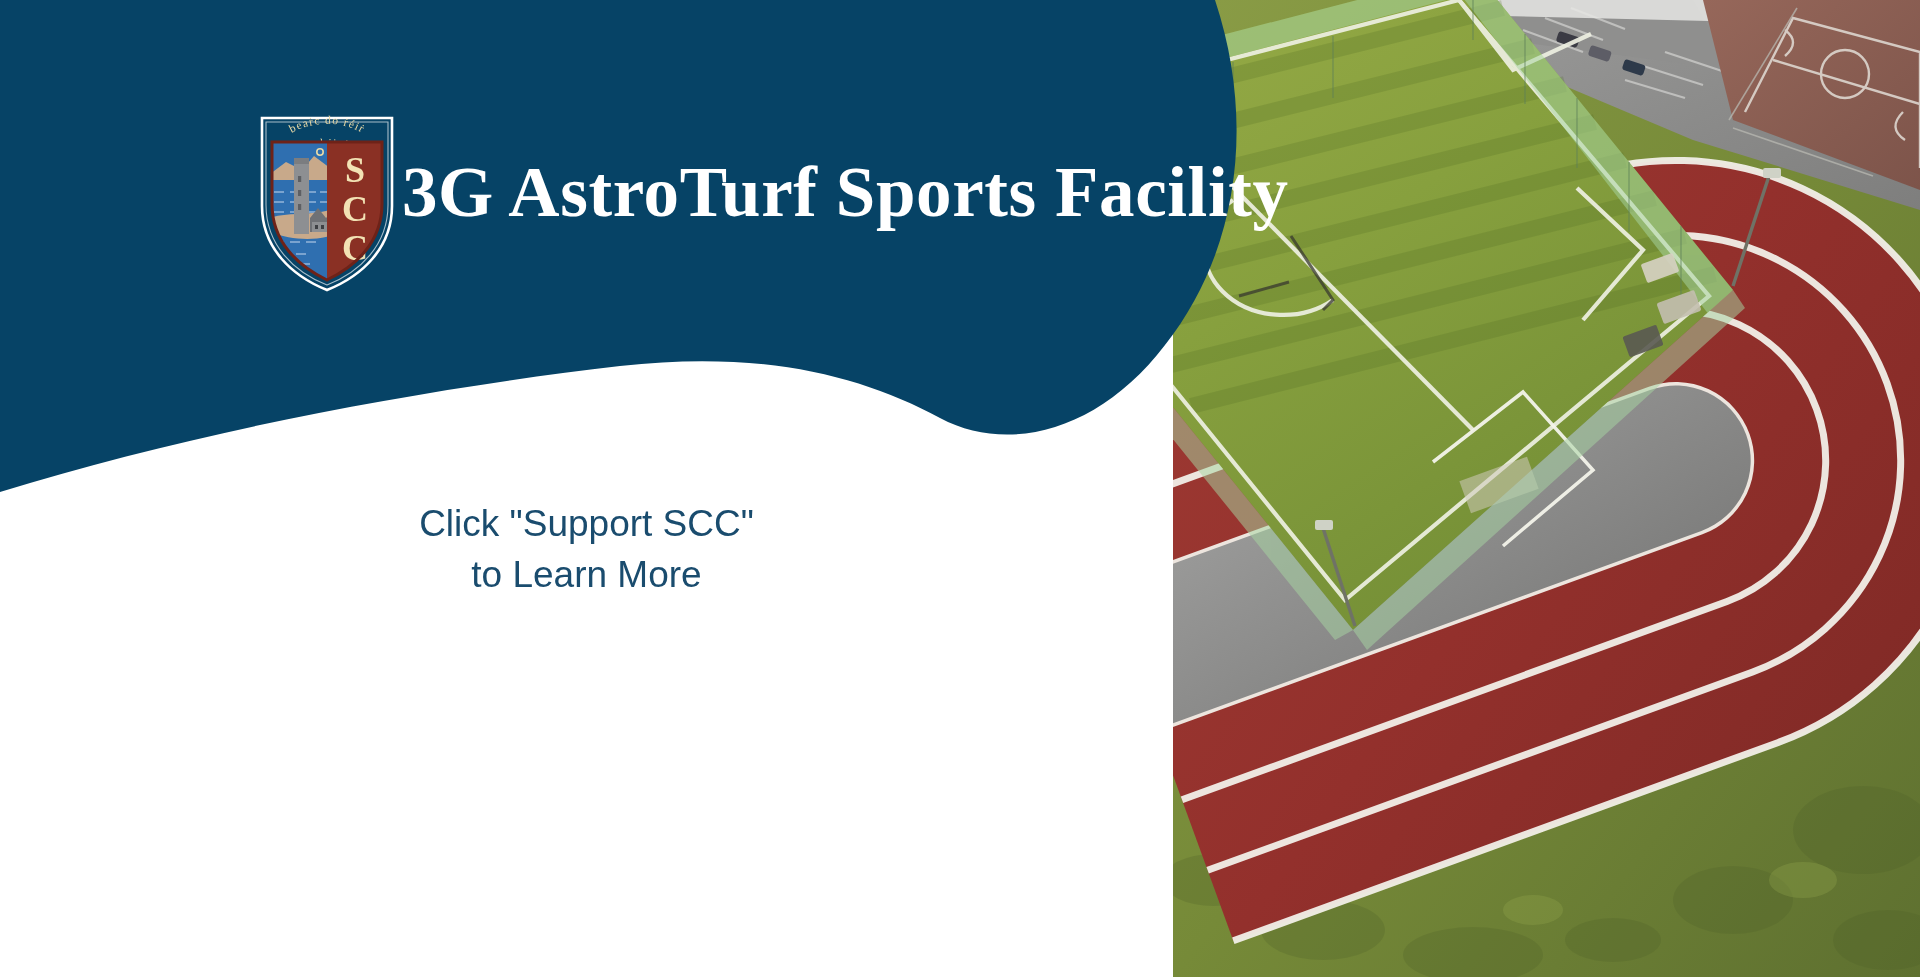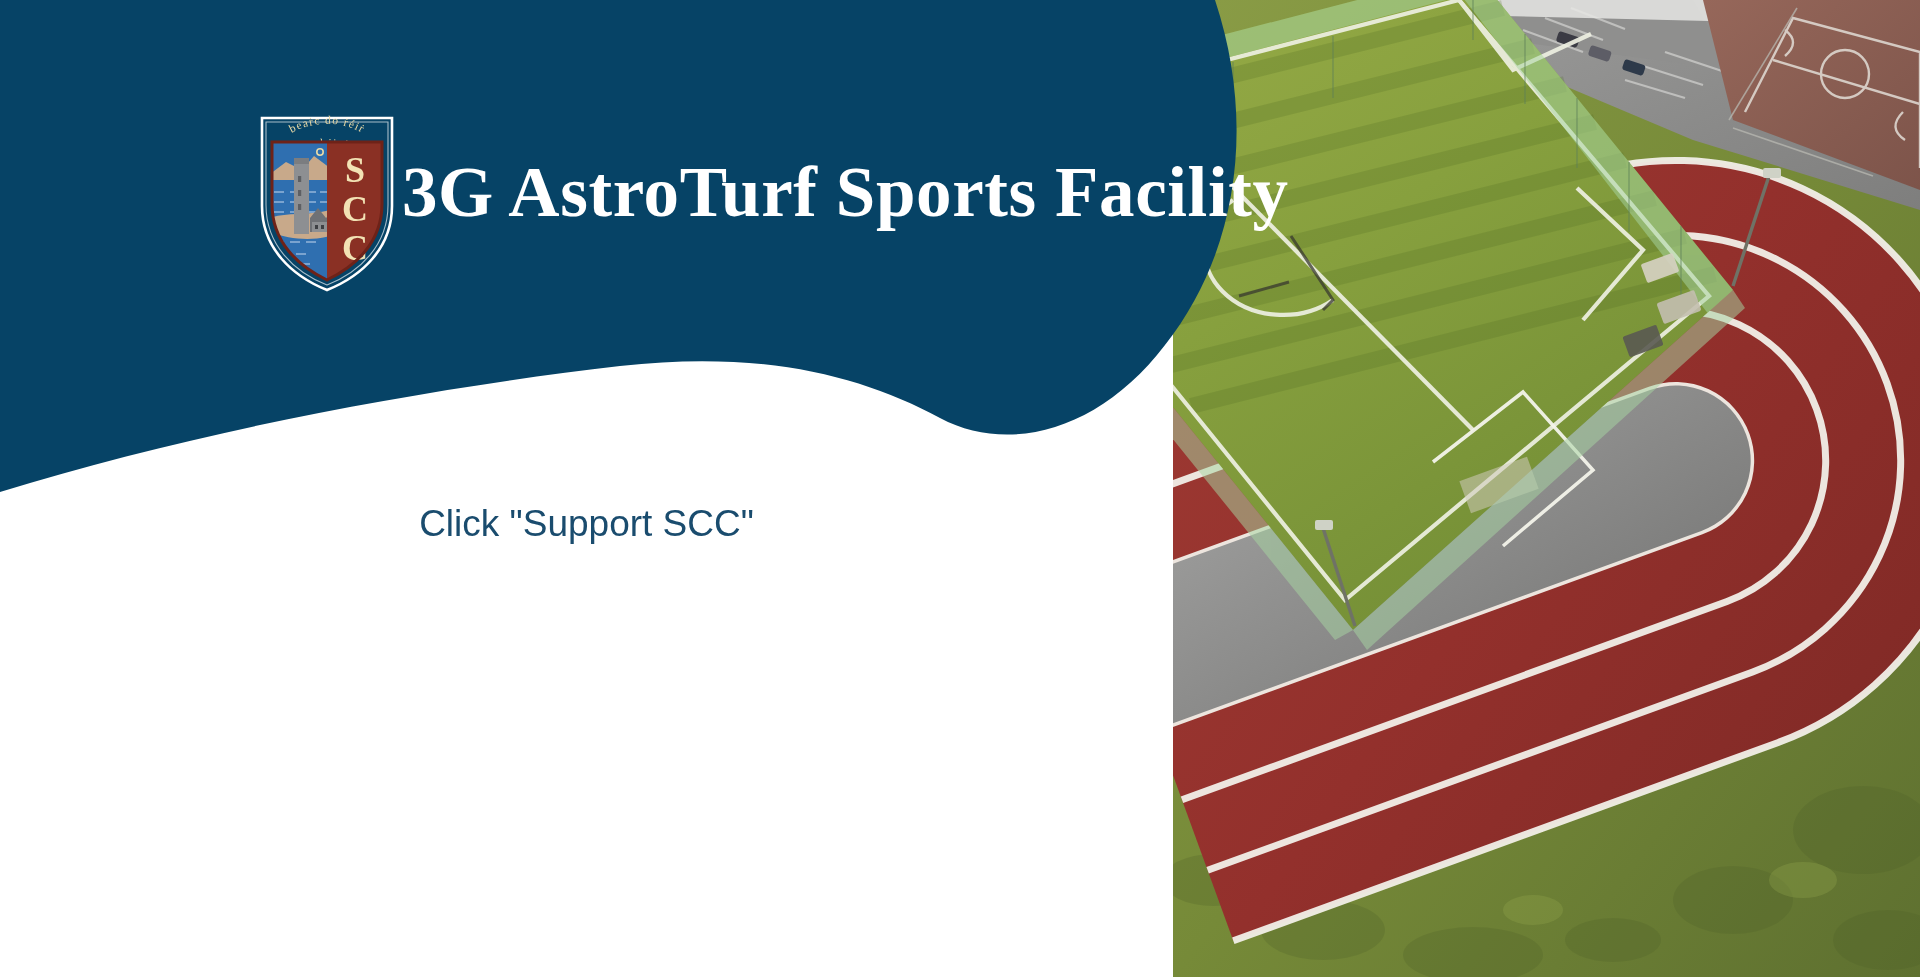--- a/index.html
+++ b/index.html
@@ -353,15 +353,16 @@
 
         <path d="M20,46 L130,46 L130,108 C130,146 104,170 75,184 C46,170 20,146 20,108 Z" fill="none" stroke="#6e2218" stroke-width="3"></path>
       </svg>
     </div>
 
     <div id="hero-title">3G AstroTurf Sports Facility</div>
   </div>
 
   <div id="cta-block">
     <span class="cta-line">Click "Support SCC"</span>
+    <span class="cta-line">to Learn More</span>
   </div>
 
 </div>
 
 </body></html>

